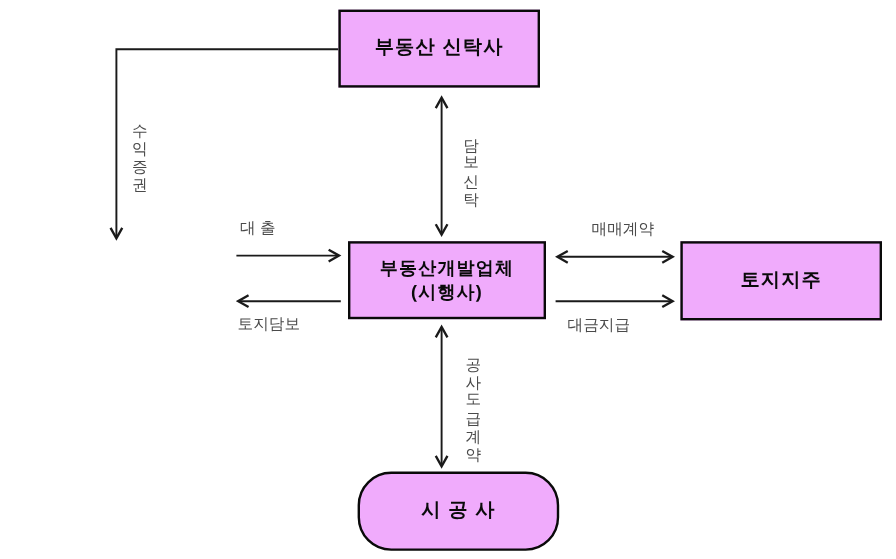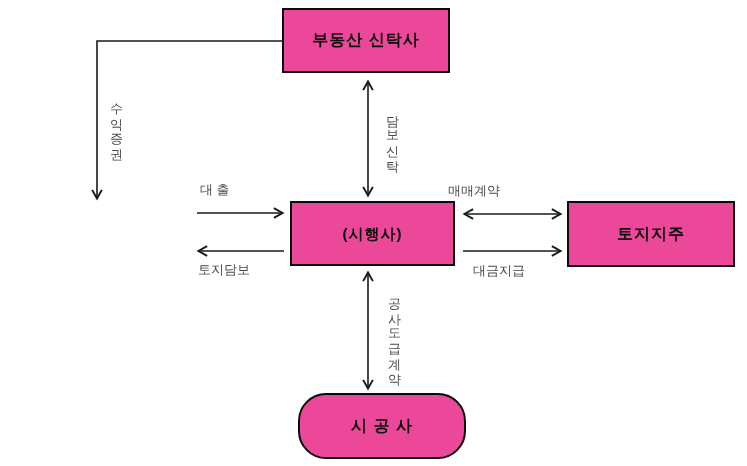--- a/index.html
+++ b/index.html
@@ -16,21 +16,21 @@
 
   .arrow-layer {
     position: absolute;
     left: 0; top: 0;
     width: 747px; height: 466px;
     pointer-events: none;
   }
 
   .node {
     position: absolute;
-    background: #ec4899;
+    background: #f0abfc;
     border: 2px solid #0a0a0a;
     display: flex;
     flex-direction: column;
     align-items: center;
     justify-content: center;
     font-weight: bold;
     font-size: 16px;
     line-height: 1.3;
     color: #0a0a0a;
     letter-spacing: 1px;
@@ -52,21 +52,21 @@
   }
   .edge-label.h { text-align: left; }
   .edge-label.v {
     writing-mode: vertical-rl;
     text-orientation: upright;
     letter-spacing: 2px;
   }
 
   .lbl-loan          { left: 200px; top: 183px; width: 76px; }
   .lbl-collateral    { left: 198px; top: 263px; width: 80px; font-family: Liberation Serif, serif; }
-  .lbl-sales         { left: 448px; top: 184px; width: 82px; }
+  .lbl-sales         { left: 493px; top: 184px; width: 82px; }
   .lbl-payment       { left: 473px; top: 264px; width: 82px; }
   .lbl-beneficiary   { left: 108px; top: 94px;  }
   .lbl-trustdeal     { left: 384px; top: 106px; }
   .lbl-construction  { left: 386px; top: 289px; }
 </style>
 </head>
 <body>
 
 <div class="canvas">
 
@@ -91,20 +91,21 @@
 
     <line x1="368" y1="273" x2="368" y2="388" stroke="#1a1a1a" stroke-width="1.6" marker-start="url(#vhead)" marker-end="url(#vhead)"></line>
   </svg>
 
   <div class="node node-trust">
     <span>부동산 신탁사</span>
   </div>
 
 
   <div class="node node-developer">
+    <span>부동산개발업체</span>
     <span>(시행사)</span>
   </div>
 
   <div class="node node-landowner">
     <span>토지지주</span>
   </div>
 
   <div class="node node-constructor">
     <span>시 공 사</span>
   </div>

